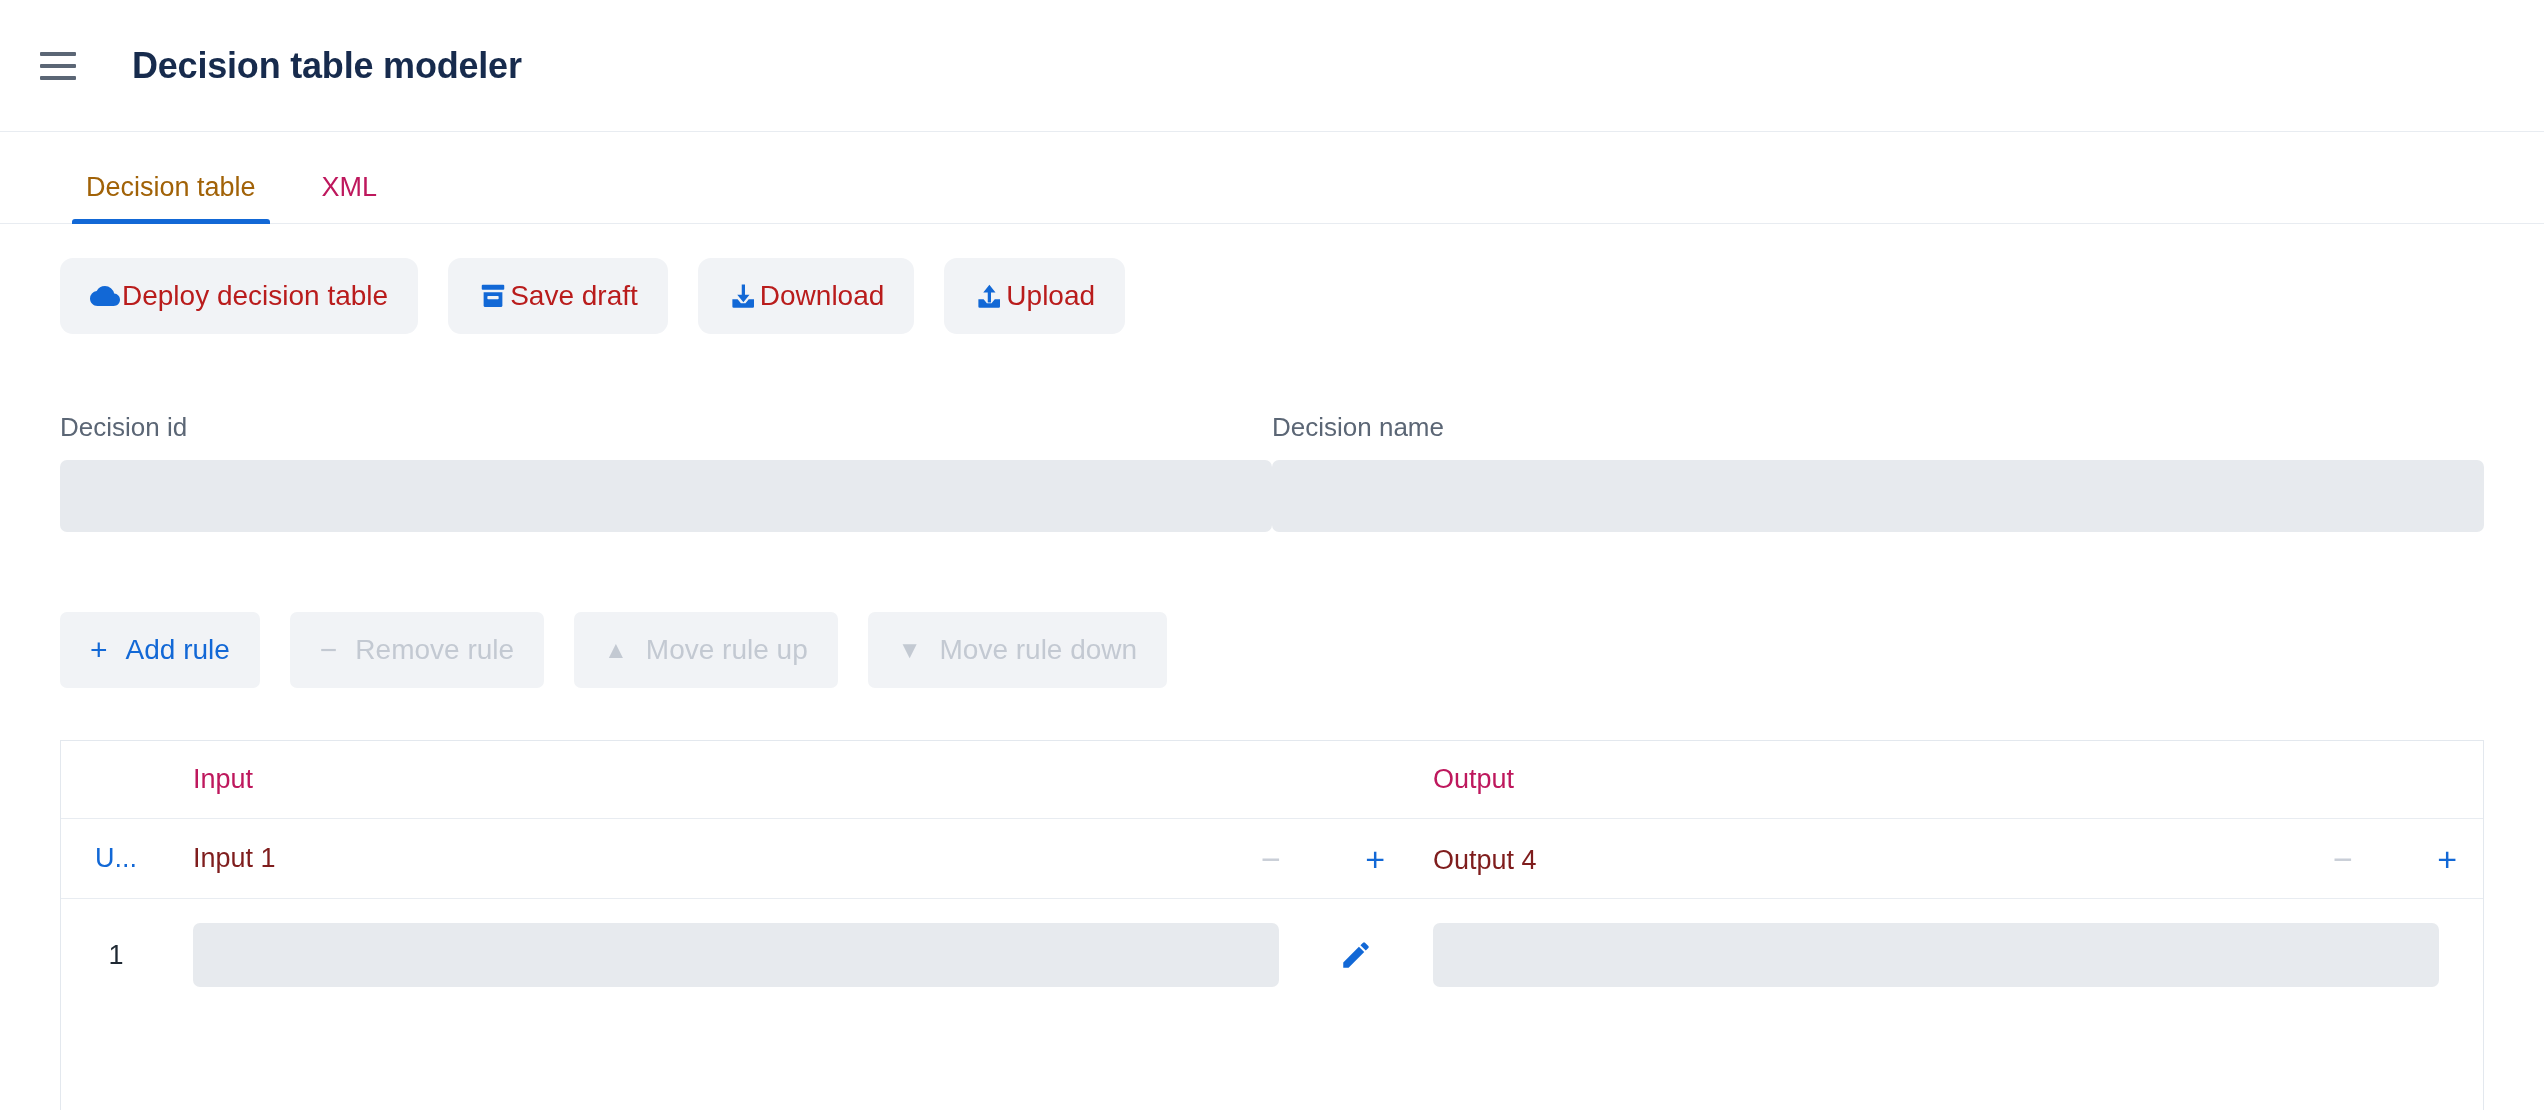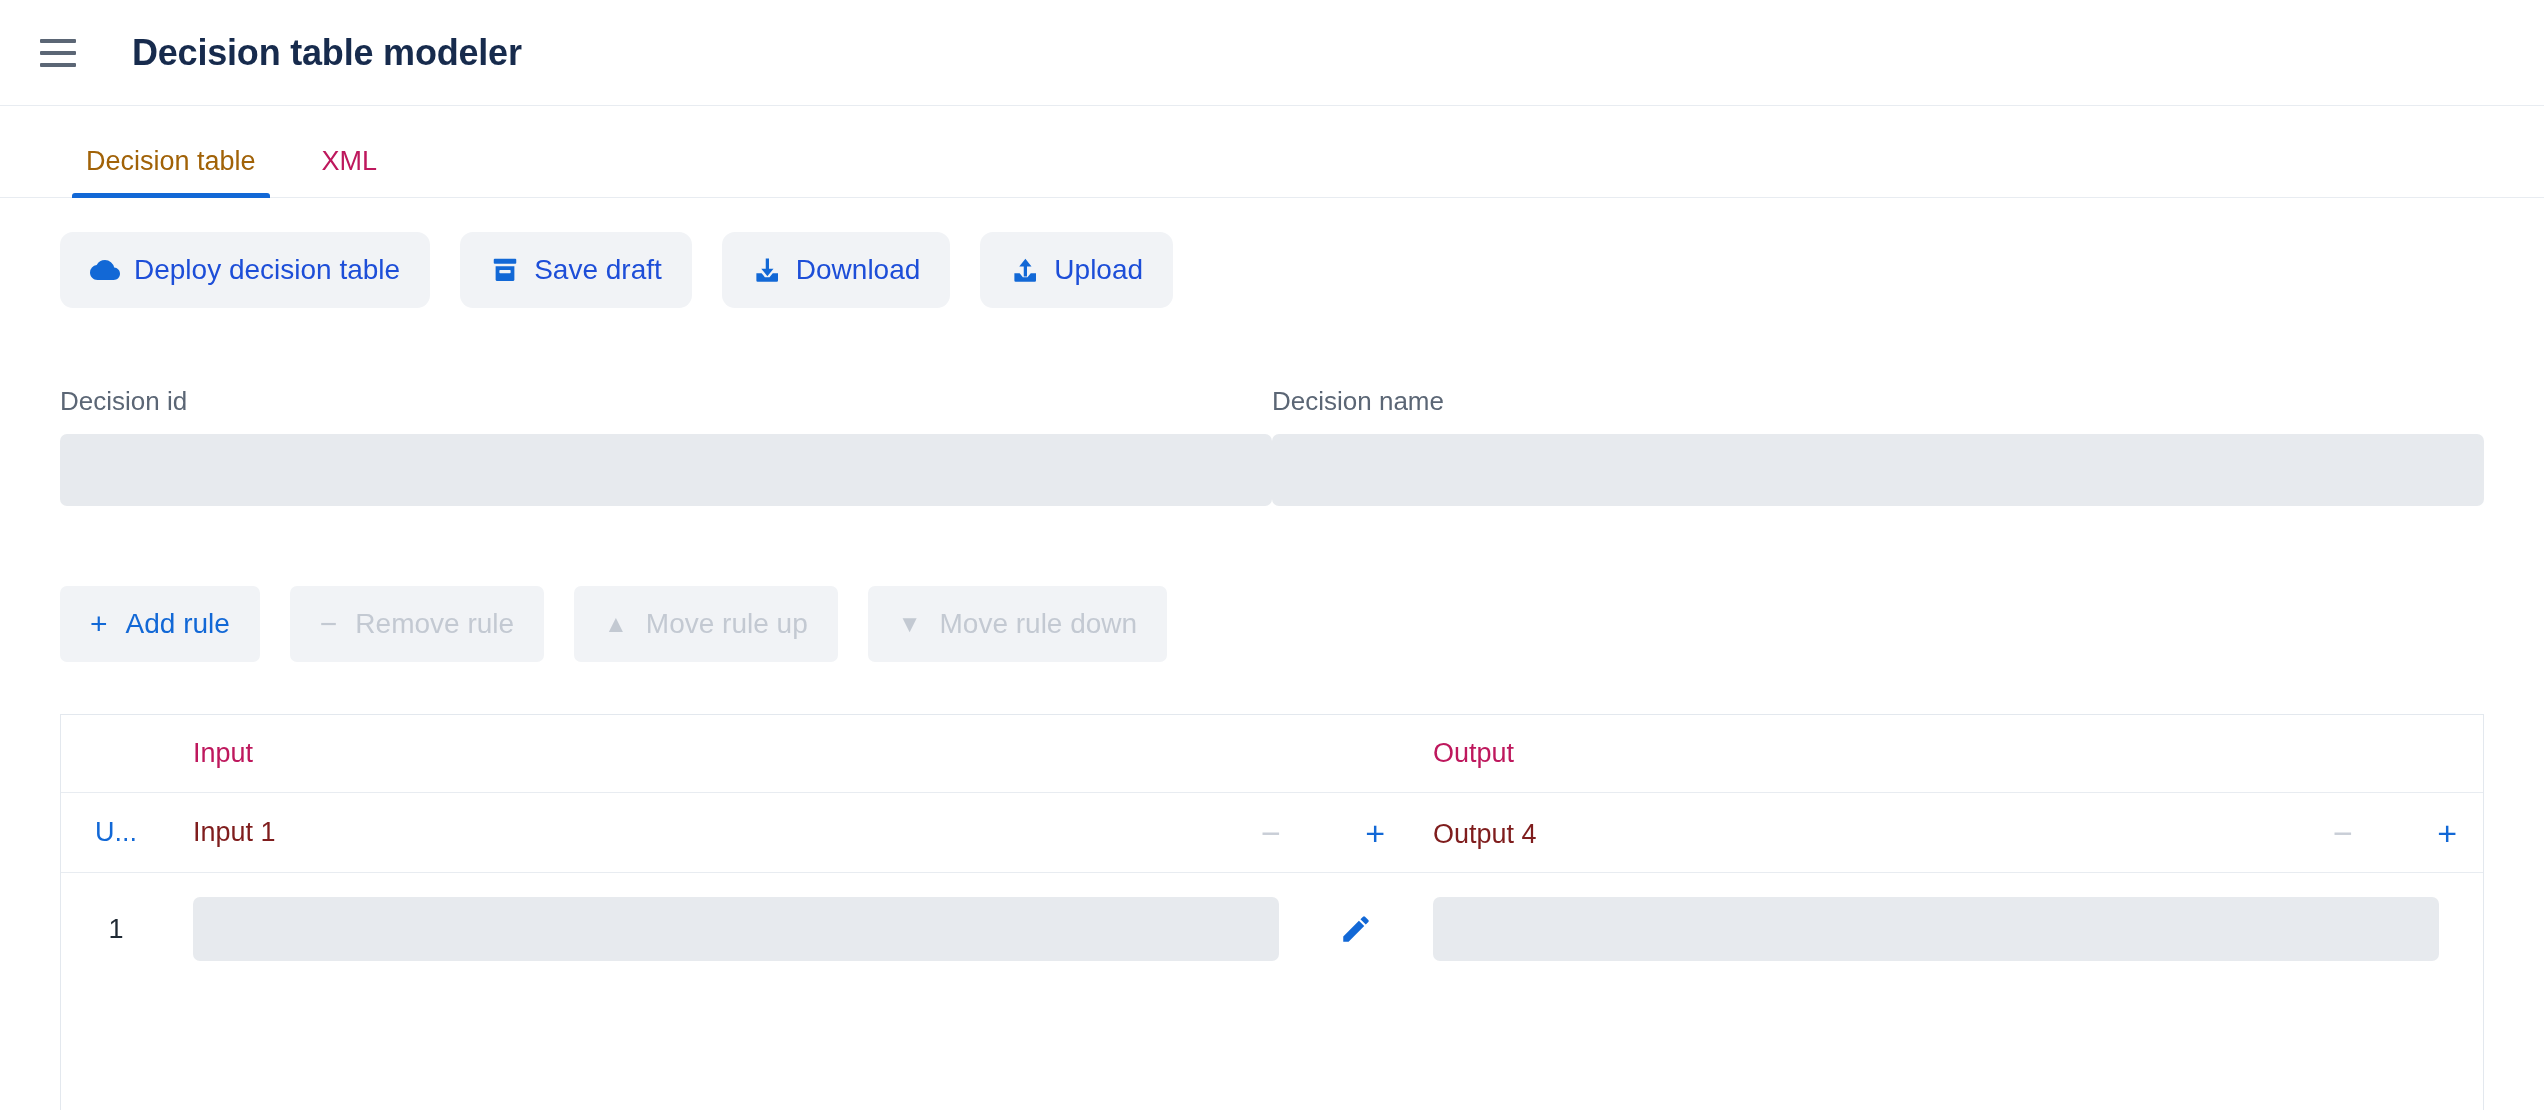--- a/index.html
+++ b/index.html
@@ -8,21 +8,21 @@
     width: 2544px;
     height: 1110px;
     background: #ffffff;
     font-family: "Liberation Sans", sans-serif;
     color: #1f2933;
     overflow: hidden;
   }
 
   
   .appbar {
-    height: 106px;
+    height: 132px;
     display: flex;
     align-items: center;
     padding-left: 40px;
     border-bottom: 1px solid #e8ecf1;
     background: #ffffff;
   }
   .hamburger {
     width: 46px;
     height: 46px;
     display: flex;
@@ -79,27 +79,27 @@
   
   .toolbar {
     display: flex;
     align-items: center;
     gap: 30px;
     padding: 34px 0 0 60px;
   }
   .tbtn {
     display: inline-flex;
     align-items: center;
-    gap: 14px;
+    gap: 2px;
     height: 76px;
     padding: 0 30px;
     border: none;
     border-radius: 13px;
     background: #f1f3f6;
-    color: #1d4ed8;
+    color: #b91c1c;
     font-family: inherit;
     font-size: 28px;
     cursor: pointer;
     white-space: nowrap;
   }
   .tbtn .ic { display: inline-flex; align-items: center; }
   .tbtn svg { display: block; }
 
   
   .fields {

